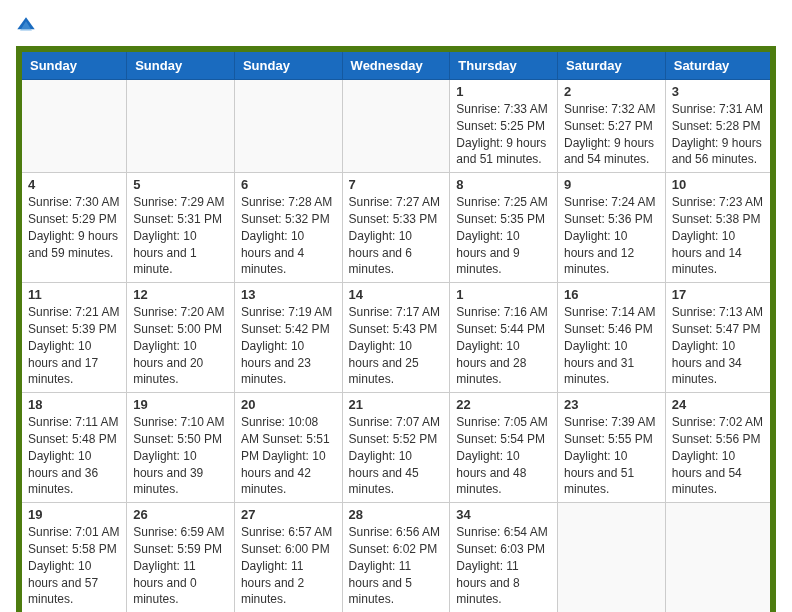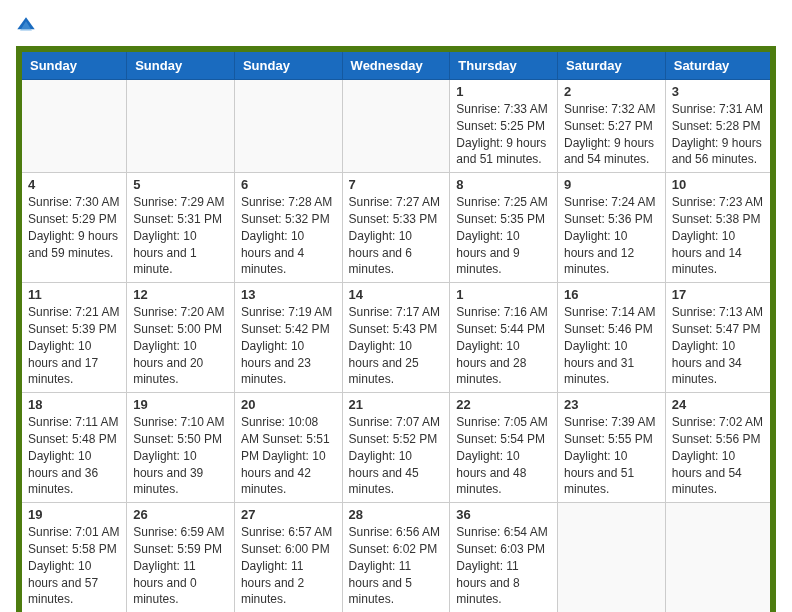--- a/index.html
+++ b/index.html
@@ -294,21 +294,21 @@
 Sunset: 6:00 PM
 Daylight: 11 hours and 2 minutes.</div>
         </td>
         <td>
           <span class="day-num">28</span>
           <div class="day-detail">Sunrise: 6:56 AM
 Sunset: 6:02 PM
 Daylight: 11 hours and 5 minutes.</div>
         </td>
         <td>
-          <span class="day-num">36</span>
+          <span class="day-num">34</span>
           <div class="day-detail">Sunrise: 6:54 AM
 Sunset: 6:03 PM
 Daylight: 11 hours and 8 minutes.</div>
         </td>
         <td class="empty"></td>
         <td class="empty"></td>
       </tr>
     </tbody>
 </table>
 

